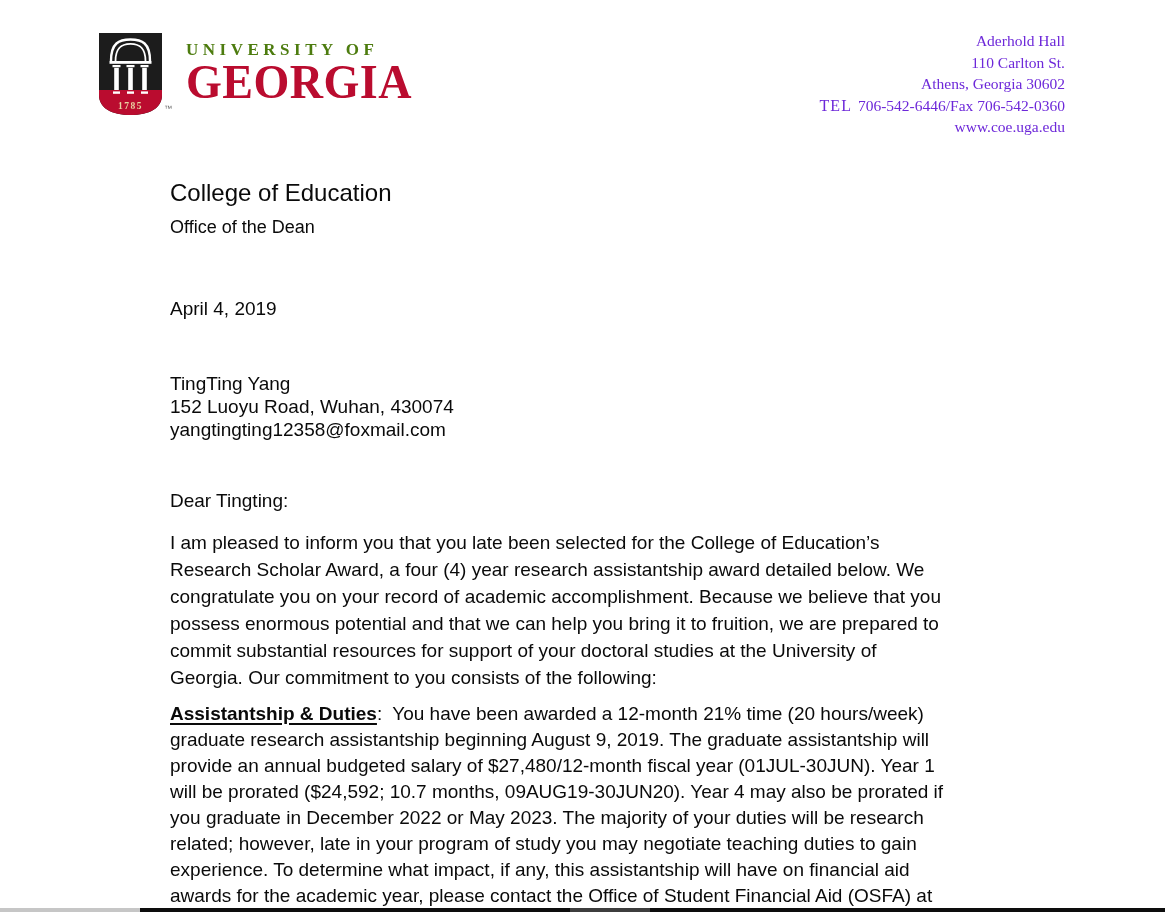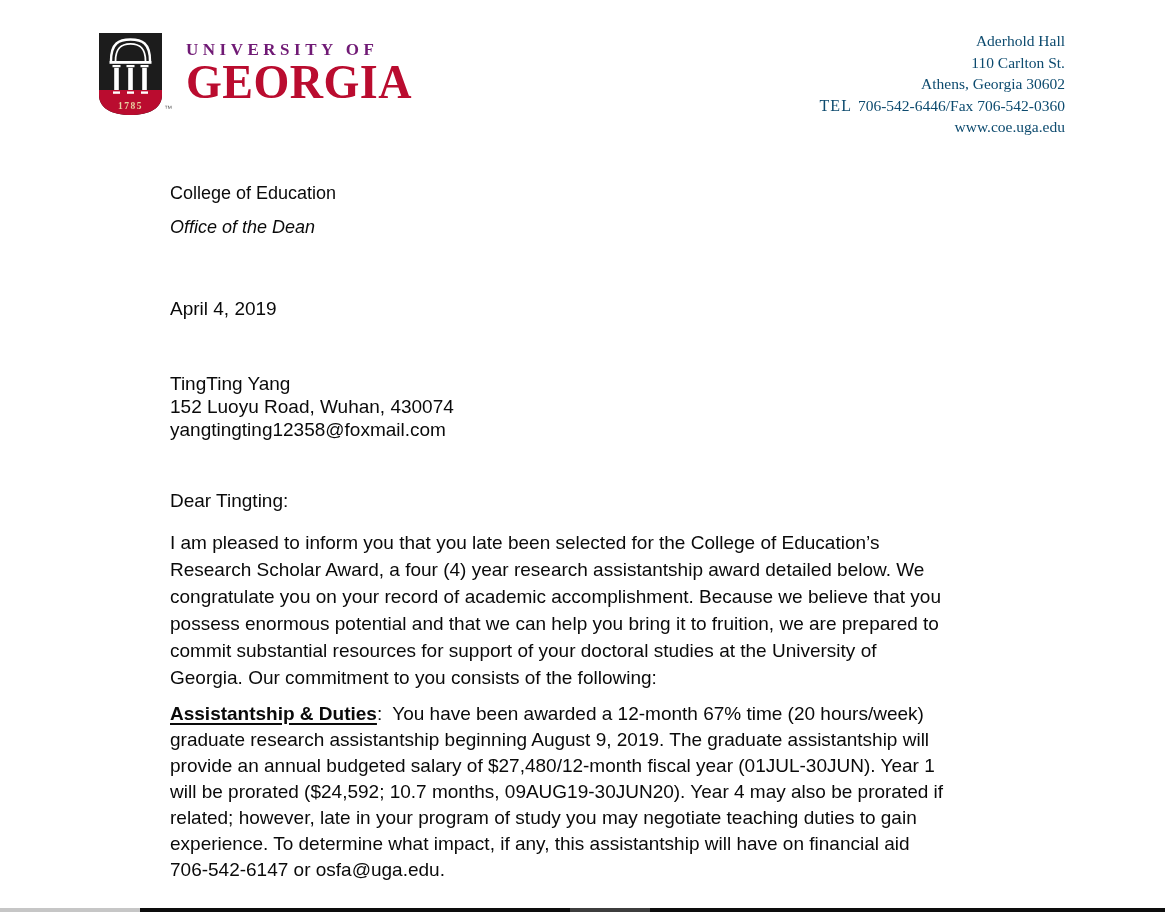--- a/index.html
+++ b/index.html
@@ -8,37 +8,37 @@
     background:#ffffff;color:#000;
     font-family:"Liberation Sans",sans-serif;
   }
   
   .logo-row{position:absolute;left:99px;top:33px;display:flex;align-items:flex-start;}
   .crest{display:block;}
   .tm{font-size:8px;color:#6a6a6a;align-self:flex-end;margin:0 0 2px 2px;font-family:"Liberation Sans",sans-serif;}
   .logo-text{margin-left:14px;padding-top:8px;}
   .univ-of{
     font-family:"Liberation Serif",serif;font-weight:700;
-    font-size:17px;letter-spacing:4.5px;color:#701a75;line-height:18px;
+    font-size:17px;letter-spacing:4.5px;color:#4d7c0f;line-height:18px;
   }
   .georgia{
     font-family:"Liberation Serif",serif;font-weight:700;
     font-size:49px;line-height:42px;letter-spacing:0.5px;color:#BA0C2F;
     margin-top:2px;transform:scaleX(0.94);transform-origin:left center;white-space:nowrap;
   }
   
   .address{
     position:absolute;top:30px;right:100px;text-align:right;
-    font-family:"Liberation Serif",serif;font-size:15.5px;line-height:21.5px;color:#0c4a6e;
+    font-family:"Liberation Serif",serif;font-size:15.5px;line-height:21.5px;color:#6d28d9;
   }
   .tel-label{font-size:16px;letter-spacing:1px;margin-right:6px;}
   
   .letter{position:absolute;left:170px;top:183px;width:872px;font-size:19px;color:#0a0a0a;}
-  .dept{font-size:18px;line-height:20px;}
-  .office{font-size:18px;line-height:20px;font-style:italic;margin-top:14px;}
+  .dept{font-size:24px;line-height:20px;}
+  .office{font-size:18px;line-height:20px;margin-top:14px;}
   .date{line-height:23px;margin-top:60px;}
   .recipient{margin-top:52px;line-height:23px;}
   .salutation{margin-top:48px;line-height:23px;}
   .para{margin-top:17px;line-height:27px;}
   .para.second{margin-top:10px;line-height:26px;}
   .lead{
     font-weight:700;text-decoration:underline;
     text-decoration-thickness:2px;text-underline-offset:3px;
   }
   .after-lead{margin-left:10px;}
@@ -102,26 +102,28 @@
   <div class="para">
     <div>I am pleased to inform you that you late been selected for the College of Education’s</div>
     <div>Research Scholar Award, a four (4) year research assistantship award detailed below. We</div>
     <div>congratulate you on your record of academic accomplishment. Because we believe that you</div>
     <div>possess enormous potential and that we can help you bring it to fruition, we are prepared to</div>
     <div>commit substantial resources for support of your doctoral studies at the University of</div>
     <div>Georgia. Our commitment to you consists of the following:</div>
   </div>
 
   <div class="para second">
-    <div><span class="lead">Assistantship &amp; Duties</span><span>:</span><span class="after-lead">You have been awarded a 12-month 67% time (20 hours/week)</span></div>
+    <div><span class="lead">Assistantship &amp; Duties</span><span>:</span><span class="after-lead">You have been awarded a 12-month 21% time (20 hours/week)</span></div>
     <div>graduate research assistantship beginning August 9, 2019. The graduate assistantship will</div>
     <div>provide an annual budgeted salary of $27,480/12-month fiscal year (01JUL-30JUN). Year 1</div>
     <div>will be prorated ($24,592; 10.7 months, 09AUG19-30JUN20). Year 4 may also be prorated if</div>
+    <div>you graduate in December 2022 or May 2023. The majority of your duties will be research</div>
     <div>related; however, late in your program of study you may negotiate teaching duties to gain</div>
     <div>experience. To determine what impact, if any, this assistantship will have on financial aid</div>
+    <div>awards for the academic year, please contact the Office of Student Financial Aid (OSFA) at</div>
     <div>706-542-6147 or osfa@uga.edu.</div>
   </div>
 </div>
 
 <div class="bottom-bar">
   <div class="seg-a"></div>
   <div class="seg-b"></div>
   <div class="seg-c"></div>
   <div class="seg-d"></div>
 </div>

